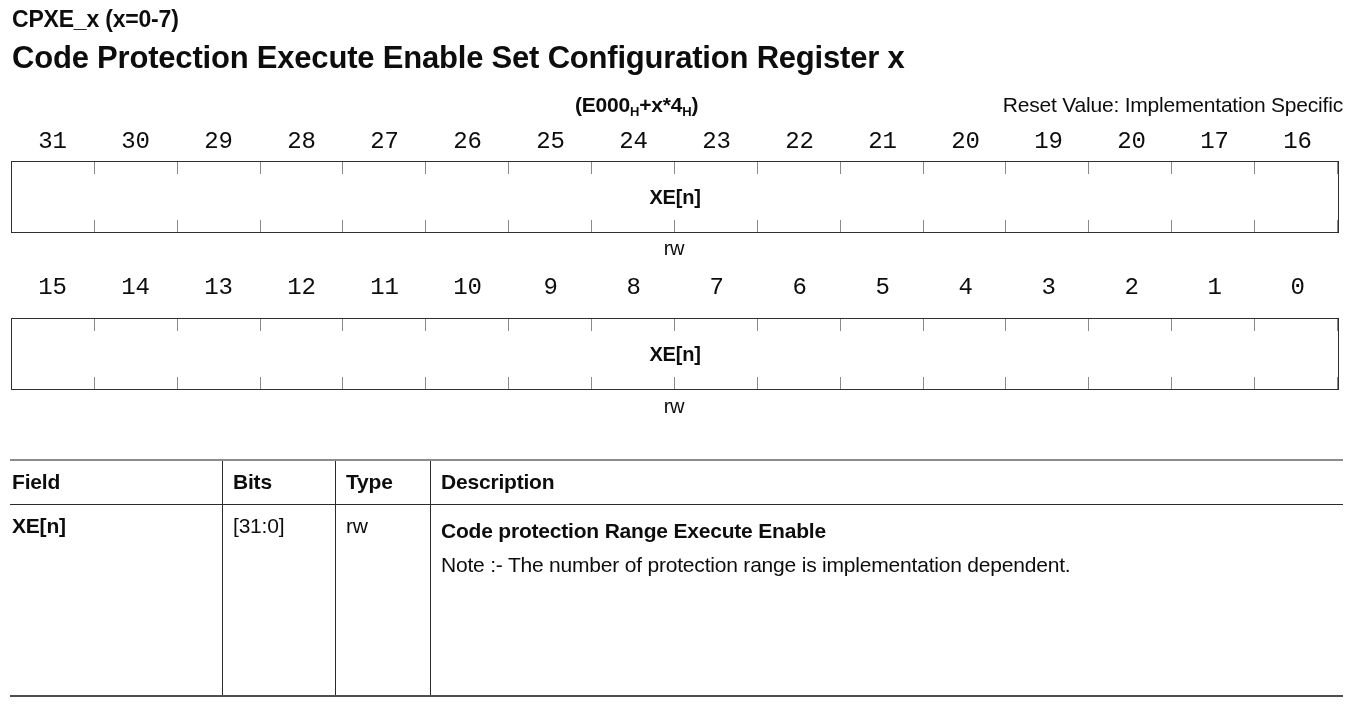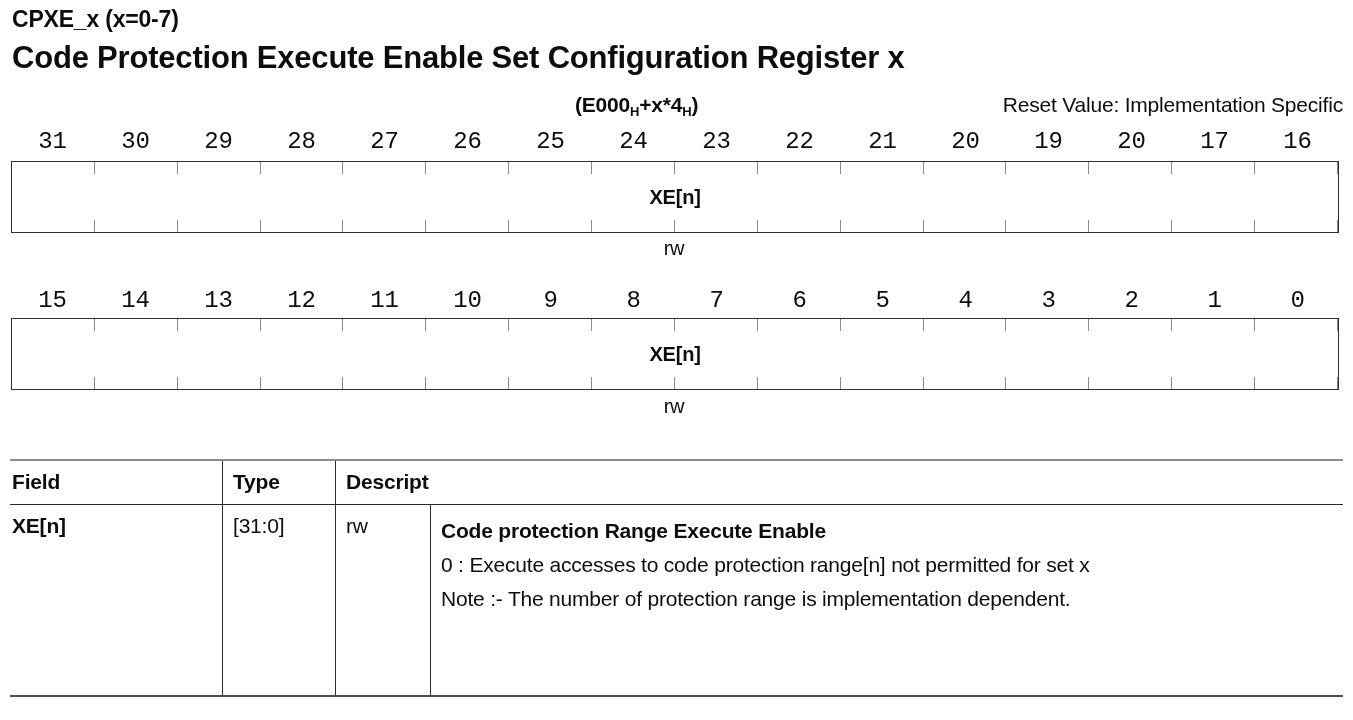--- a/index.html
+++ b/index.html
@@ -18,21 +18,21 @@
   .subtitle{left:12px;top:40px;font-size:31px;font-weight:bold;white-space:nowrap;}
   .meta-line{left:10px;top:93px;width:1333px;height:28px;}
   .address{position:absolute;left:565px;top:0;font-size:21px;font-weight:bold;white-space:nowrap;}
   .address sub{font-size:0.62em;vertical-align:baseline;position:relative;top:0.28em;}
   .reset-value{position:absolute;right:0;top:0;font-size:21px;font-weight:normal;white-space:nowrap;}
 
   
   .bit-labels{left:11px;width:1328px;height:26px;display:flex;font-size:24px;font-family:Liberation Mono, monospace;}
   .bit-labels .bit-num{flex:1;text-align:center;}
   .row1-labels{top:128px;}
-  .row2-labels{top:287px;}
+  .row2-labels{top:274px;}
   .bitbox{
     left:11px;width:1326px;height:70px;
     border:1px solid #2f2f2f;background:#fff;
   }
   .row1-box{top:161px;}
   .row2-box{top:318px;}
   .ticks{position:absolute;left:0;width:100%;height:12px;
     background-image:repeating-linear-gradient(to right,
       transparent 0,
       transparent calc(6.25% - 1px),
@@ -122,28 +122,28 @@
   <div class="abs bitbox row2-box">
     <div class="ticks ticks-top"></div>
     <div class="ticks ticks-bottom"></div>
     <div class="field-label">XE[n]</div>
   </div>
   <div class="abs access-label row2-access">rw</div>
 
   <div class="abs ftable">
     <div class="trow thead">
       <div class="cell first">Field</div>
+      <div class="cell vline">Bits</div>
       <div class="cell vline">Type</div>
       <div class="cell vline">Description</div>
     </div>
     <div class="trow tbody">
       <div class="cell first cell-field">XE[n]</div>
       <div class="cell vline">[31:0]</div>
       <div class="cell vline">rw</div>
       <div class="cell vline">
         <div class="desc-title">Code protection Range Execute Enable</div>
-        <div class="desc-line">0 : Execute accesses to code protection range[n] not permitted for set x</div>
         <div class="desc-line">Note :- The number of protection range is implementation dependent.</div>
       </div>
     </div>
   </div>
 
 </div>
 
 </body></html>

